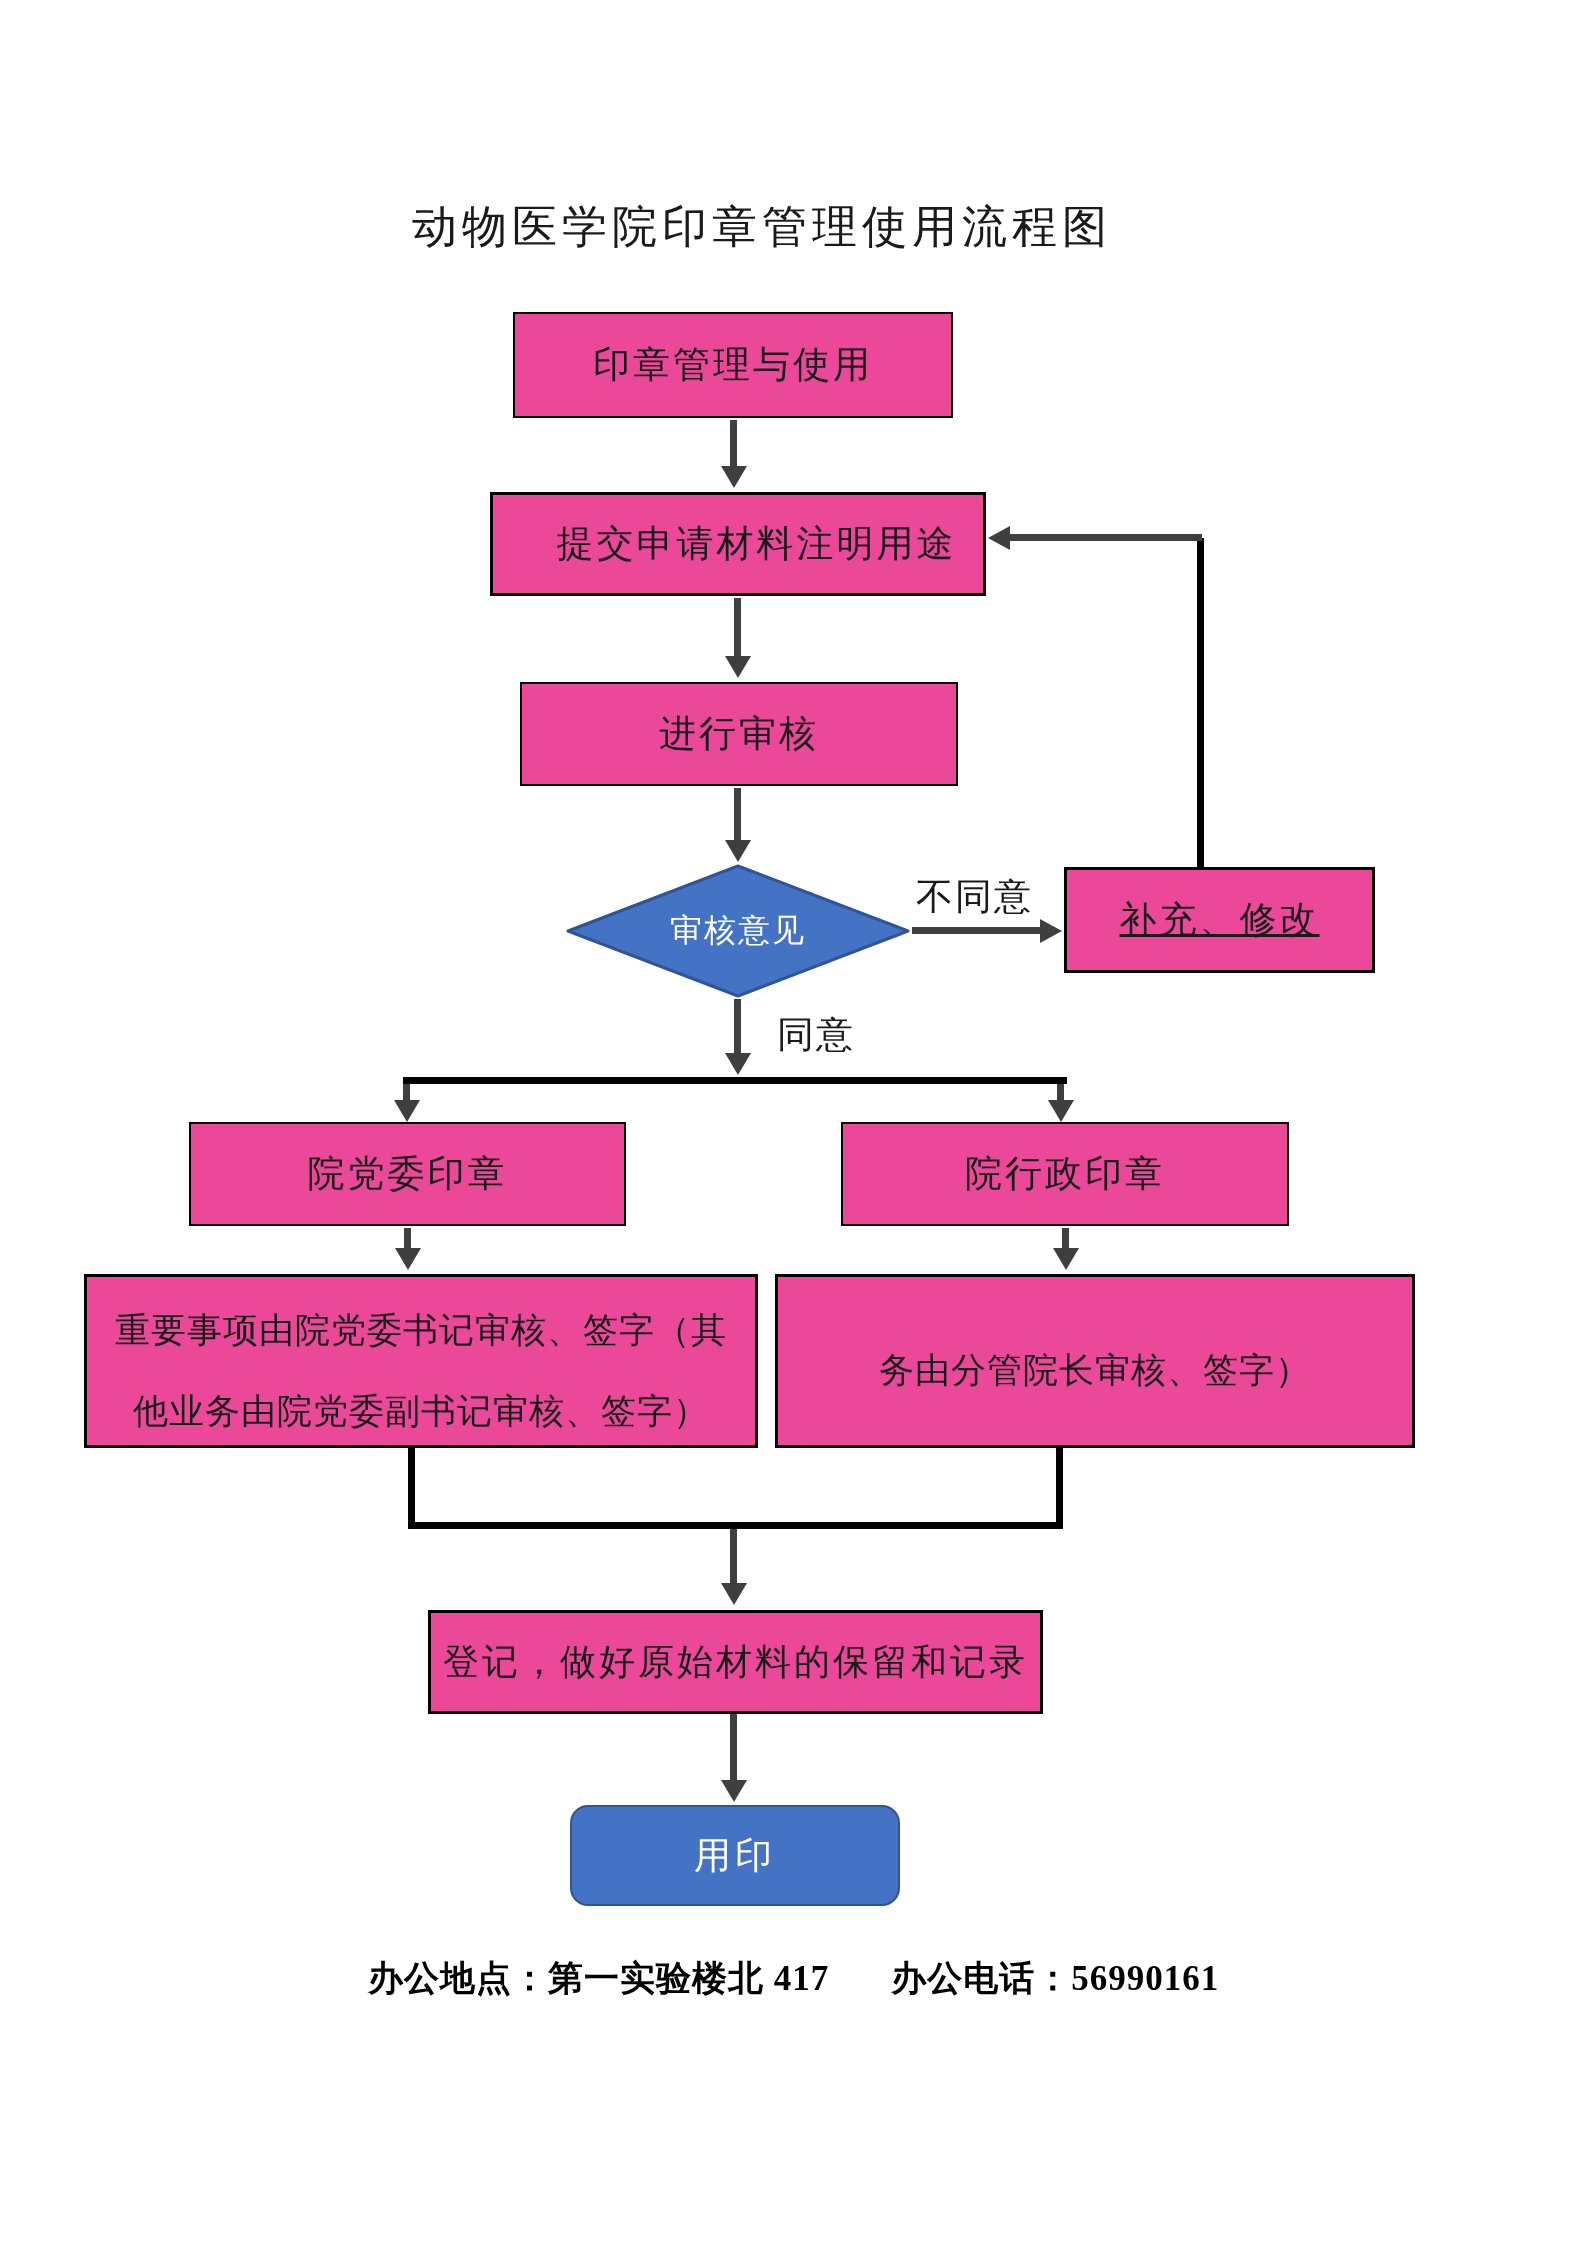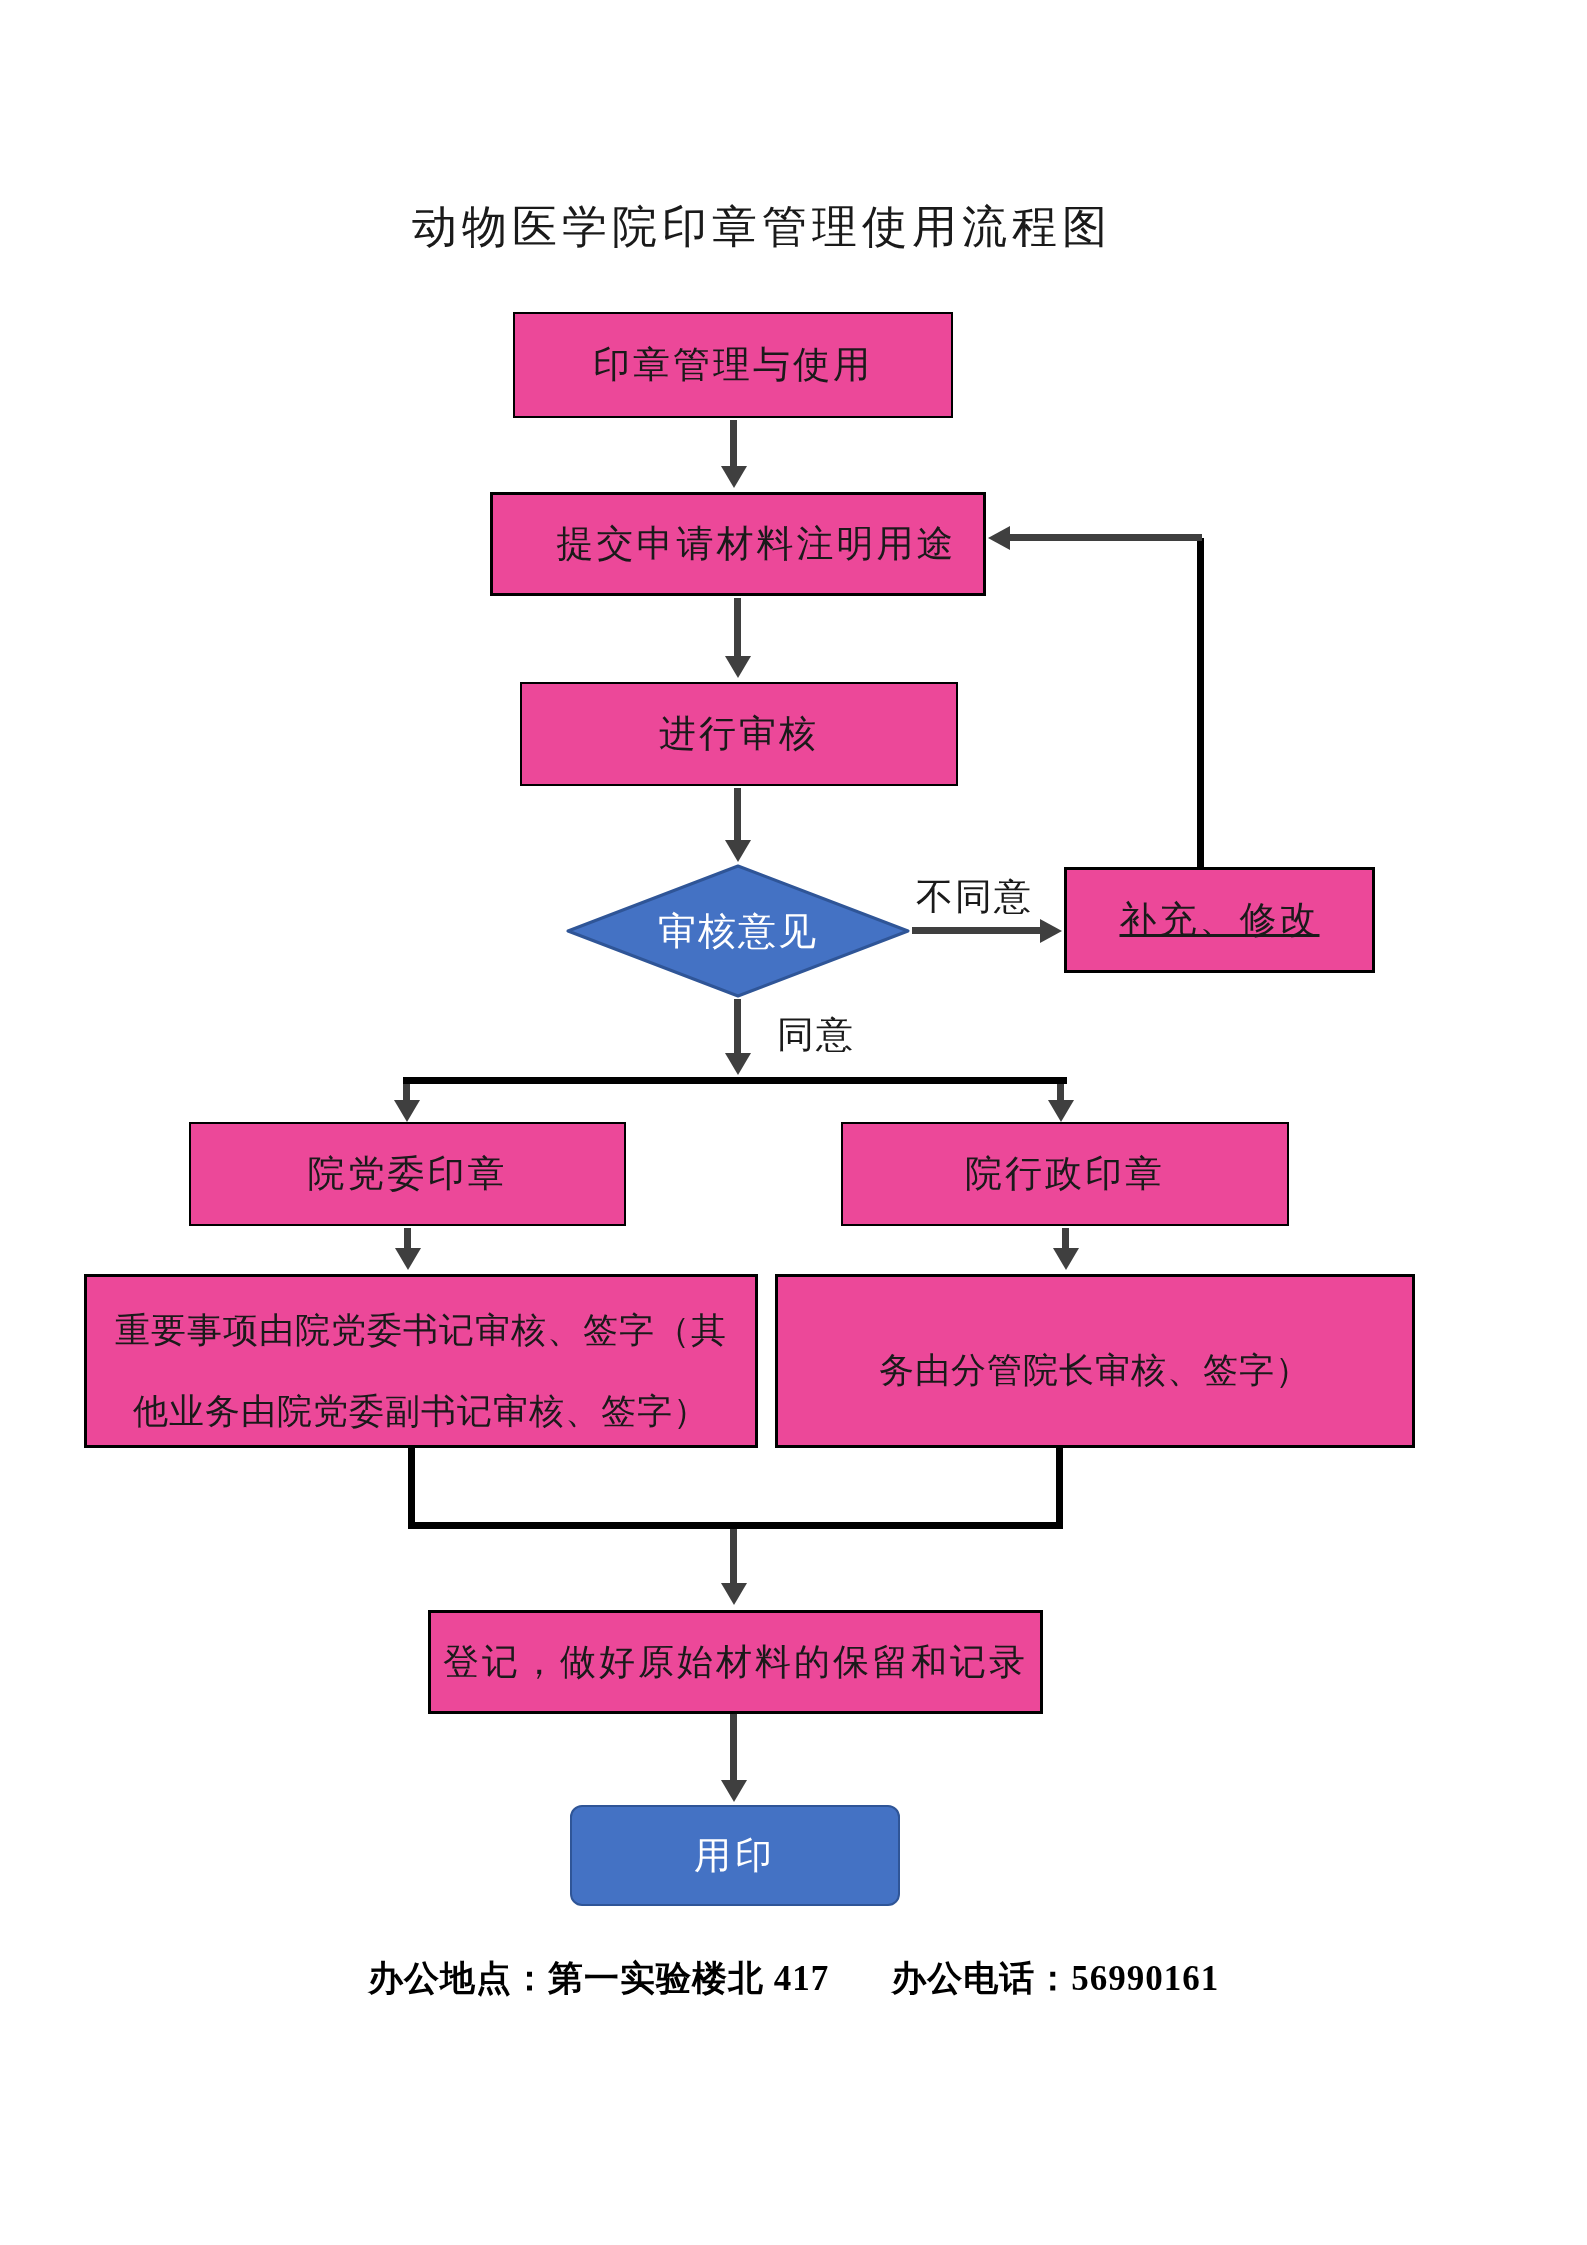--- a/index.html
+++ b/index.html
@@ -38,26 +38,26 @@
   .n-admin   {left:841px;top:1122px;width:448px;height:104px;}
   .n-party-d {left:84px;top:1274px;width:674px;height:174px;}
   .n-admin-d {left:775px;top:1274px;width:640px;height:174px;}
   .n-register{left:428px;top:1610px;width:615px;height:104px;font-size:36px;}
   
   .diamond-wrap{position:absolute;left:565px;top:863px;width:346px;height:136px;}
   .diamond-wrap svg{display:block;}
   .diamond-label{
     position:absolute;left:0;top:0;width:100%;height:100%;
     display:flex;align-items:center;justify-content:center;
-    color:#ffffff;font-size:38px;letter-spacing:2px;
+    color:#ffffff;font-size:32px;letter-spacing:2px;
   }
   
   .n-stamp{
     position:absolute;left:570px;top:1805px;width:330px;height:101px;
-    box-sizing:border-box;border-radius:12px;
+    box-sizing:border-box;border-radius:18px;
     background:var(--accent);border:2px solid var(--accent-border);
     display:flex;align-items:center;justify-content:center;
     color:#ffffff;font-size:37px;letter-spacing:4px;
   }
   
   .edge-label{position:absolute;font-size:37px;letter-spacing:2px;color:#1a1a1a;white-space:nowrap;}
   .lbl-disagree{left:916px;top:872px;}
   .lbl-agree{left:777px;top:1010px;}
   
   .shaft-v{position:absolute;width:7px;background:var(--arrow);}

